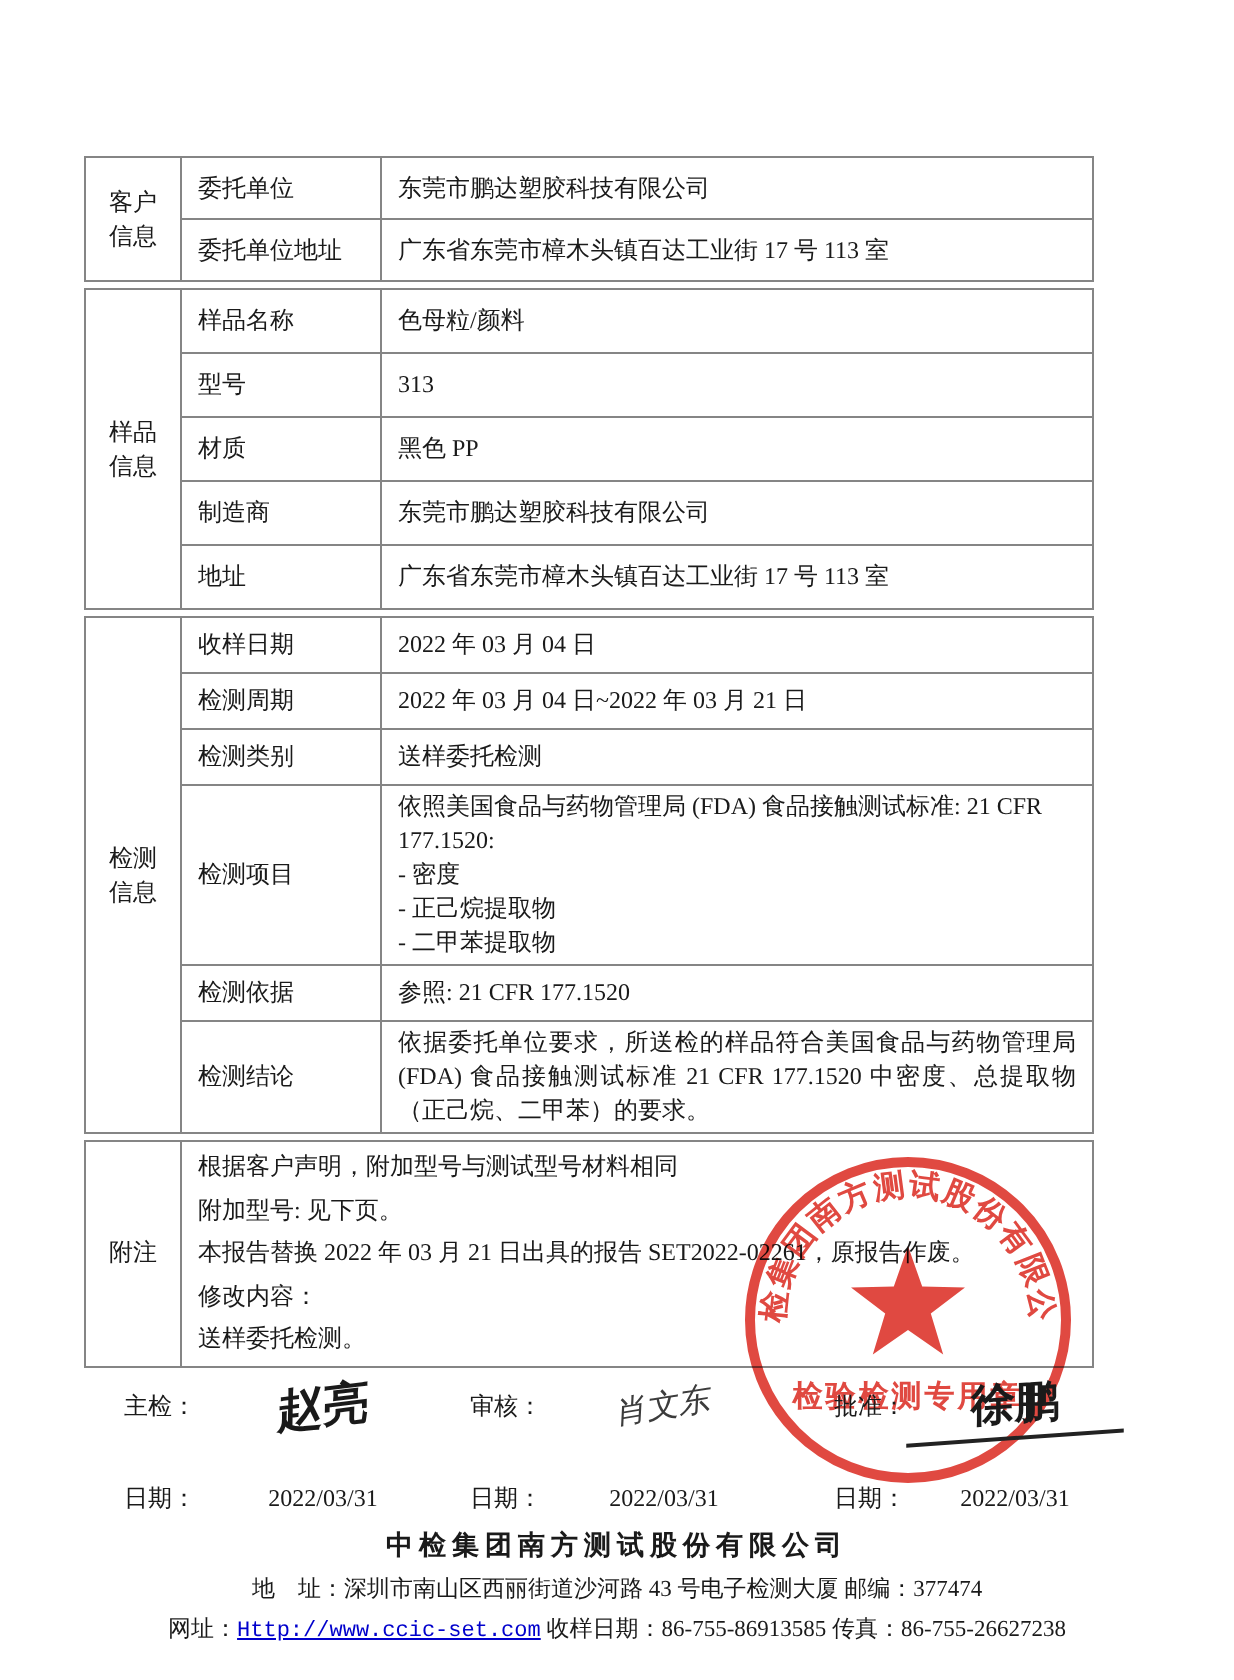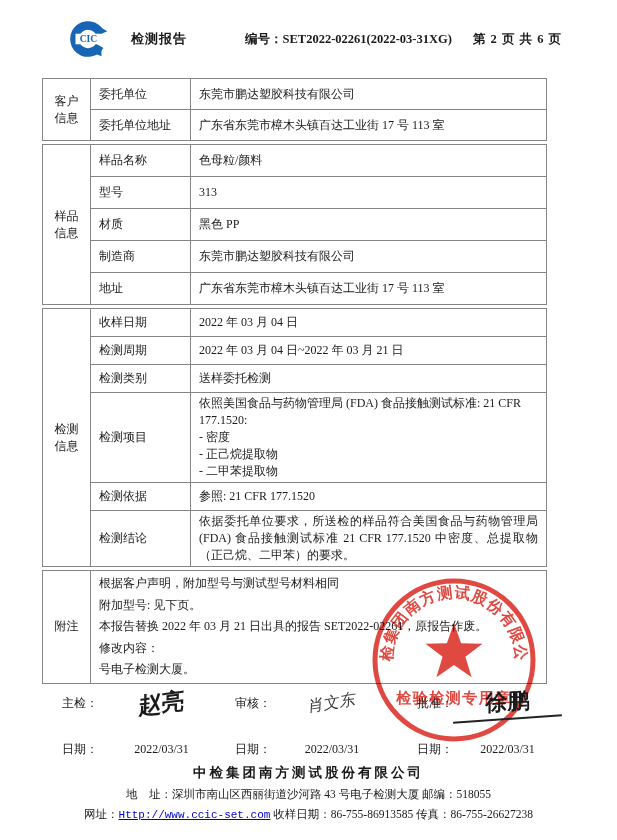--- a/index.html
+++ b/index.html
@@ -51,32 +51,20 @@
   .footer{position:absolute;left:0;width:617px;top:764px;text-align:center;}
   .f-company{font-size:13.5px;font-weight:bold;letter-spacing:3px;}
   .f-line{font-size:11.5px;margin-top:5px;}
   .f-link{color:#0000cc;text-decoration:underline;cursor:pointer;font-family:"Liberation Mono","DejaVu Sans Mono",monospace;font-size:11px;}
 </style>
 </head>
 <body>
 
 <div class="page">
 
-  <div class="header">
-    <svg class="logo" viewBox="0 0 52 44">
-      <path d="M 38.1,15 A 14,14 0 1 0 38.1,29" fill="none" stroke="#1766b5" stroke-width="9"></path>
-      <path d="M 36,8 L 46,14 L 35,19 Z" fill="#1766b5"></path>
-      <path d="M 40,33 L 33,37 L 40,40 Z" fill="#1766b5"></path>
-      <rect x="13" y="16.5" width="27" height="11" fill="#ffffff"></rect>
-      <text x="26.5" y="25.5" text-anchor="middle" font-size="10" font-weight="bold" font-family="Liberation Serif, DejaVu Serif, serif" fill="#1766b5">CIC</text>
-    </svg>
-    <span class="hd-title">检测报告</span>
-    <span class="hd-no"><span>编号：</span><span>SET2022-02261(2022-03-31XG)</span></span>
-    <span class="hd-page">第 2 页 共 6 页</span>
-  </div>
 
   <div class="tables">
 
     <table class="sec">
       <tbody>
           <tr class="h26">
         <td class="lab" rowspan="2">
           <div>客户</div>
           <div>信息</div>
         </td>
@@ -160,21 +148,21 @@
 
     <table class="sec">
       <tbody>
           <tr>
         <td class="lab">附注</td>
         <td class="notecell" colspan="2">
           <div>根据客户声明，附加型号与测试型号材料相同</div>
           <div>附加型号: 见下页。</div>
           <div>本报告替换 2022 年 03 月 21 日出具的报告 SET2022-02261，原报告作废。</div>
           <div>修改内容：</div>
-          <div>号电子检测大厦。</div>
+          <div>送样委托检测。</div>
         </td>
       </tr>
     </tbody>
       </table>
   </div>
 
   <svg class="stamp" viewBox="0 0 170 170">
     <circle cx="85" cy="85" r="79" fill="none" stroke="#dd352c" stroke-width="5"></circle>
     <path id="ringArc" d="M 23.5,92.6 A 62,62 0 1 1 146.5,92.6" fill="none"></path>
     <text font-size="15.5" font-weight="bold" fill="#dd352c" letter-spacing="1">
@@ -212,21 +200,21 @@
         <span>日期：</span>
         <span class="date-val">2022/03/31</span>
       </div>
     </div>
   </div>
 
   <div class="footer">
     <div class="f-company">中检集团南方测试股份有限公司</div>
     <div class="f-line">
       <span>地　址：</span><span>深圳市南山区西丽街道沙河路 43 号电子检测大厦</span>
-      <span>邮编：</span><span>518055</span>
+      <span>邮编：</span><span>377474</span>
     </div>
     <div class="f-line">
       <span>网址：</span><a class="f-link">Http://www.ccic-set.com</a>
       <span>收样日期：</span><span>86-755-86913585</span>
       <span>传真：</span><span>86-755-26627238</span>
     </div>
   </div>
 
 </div>
 

